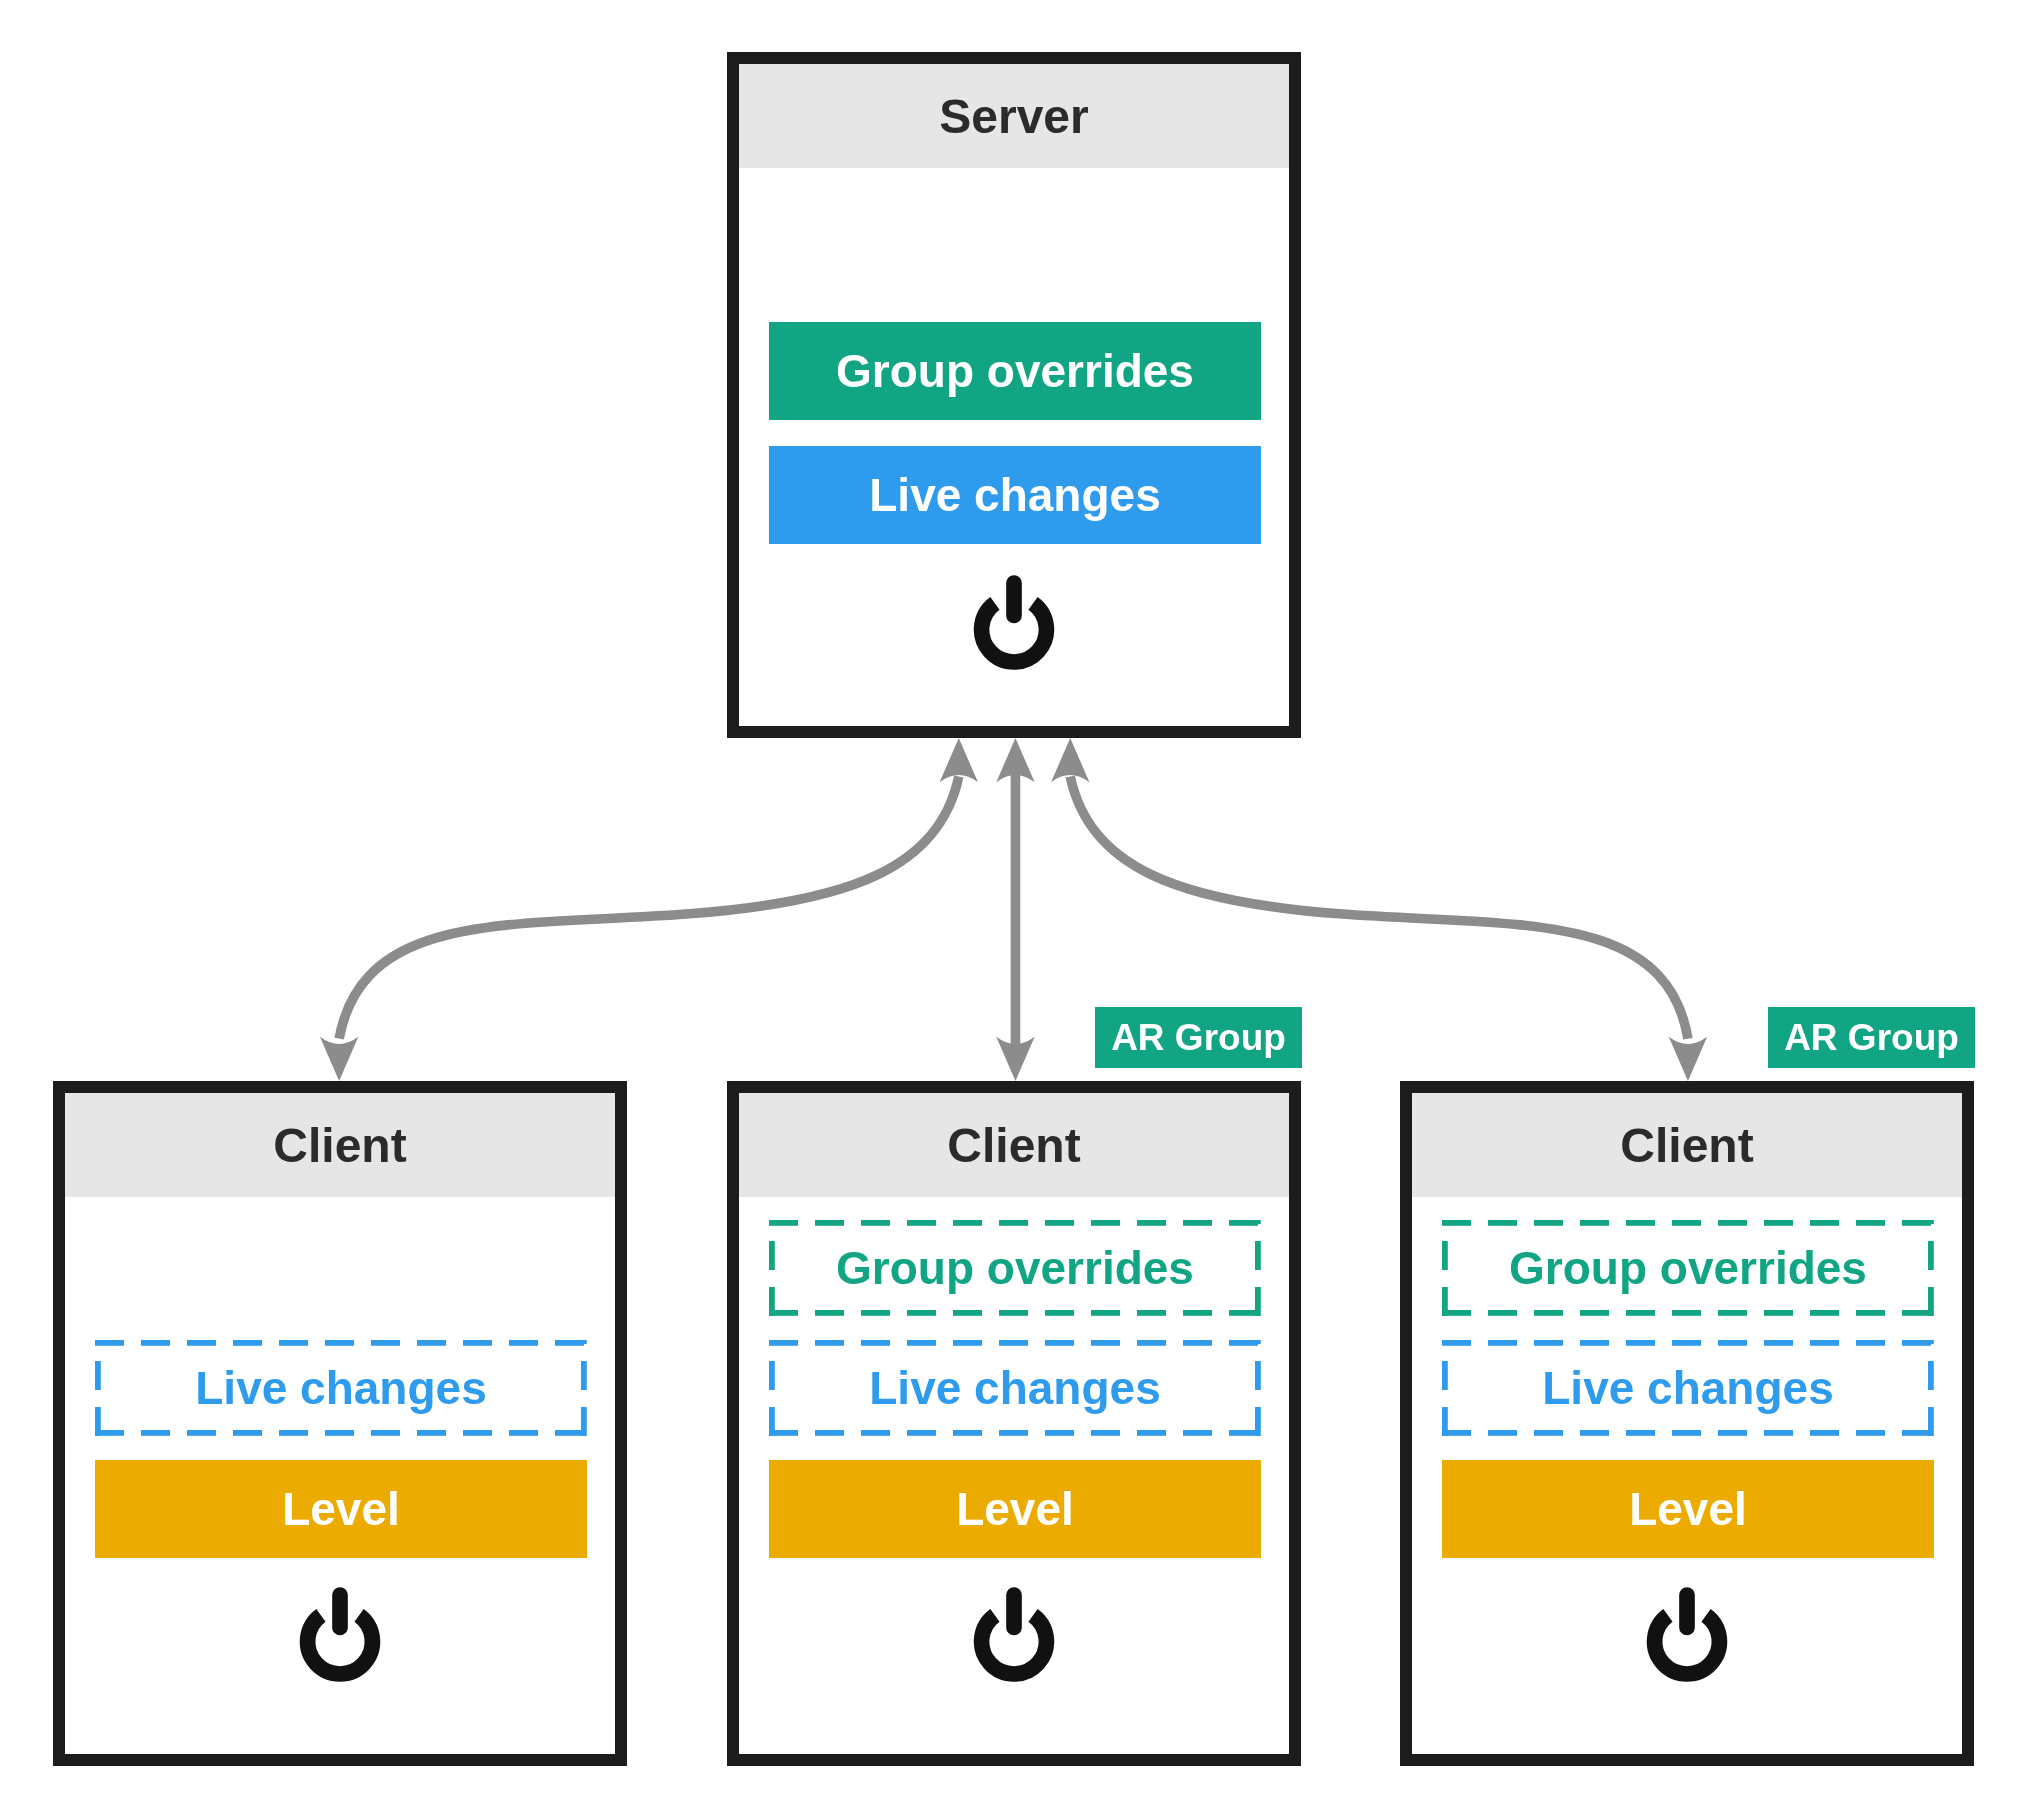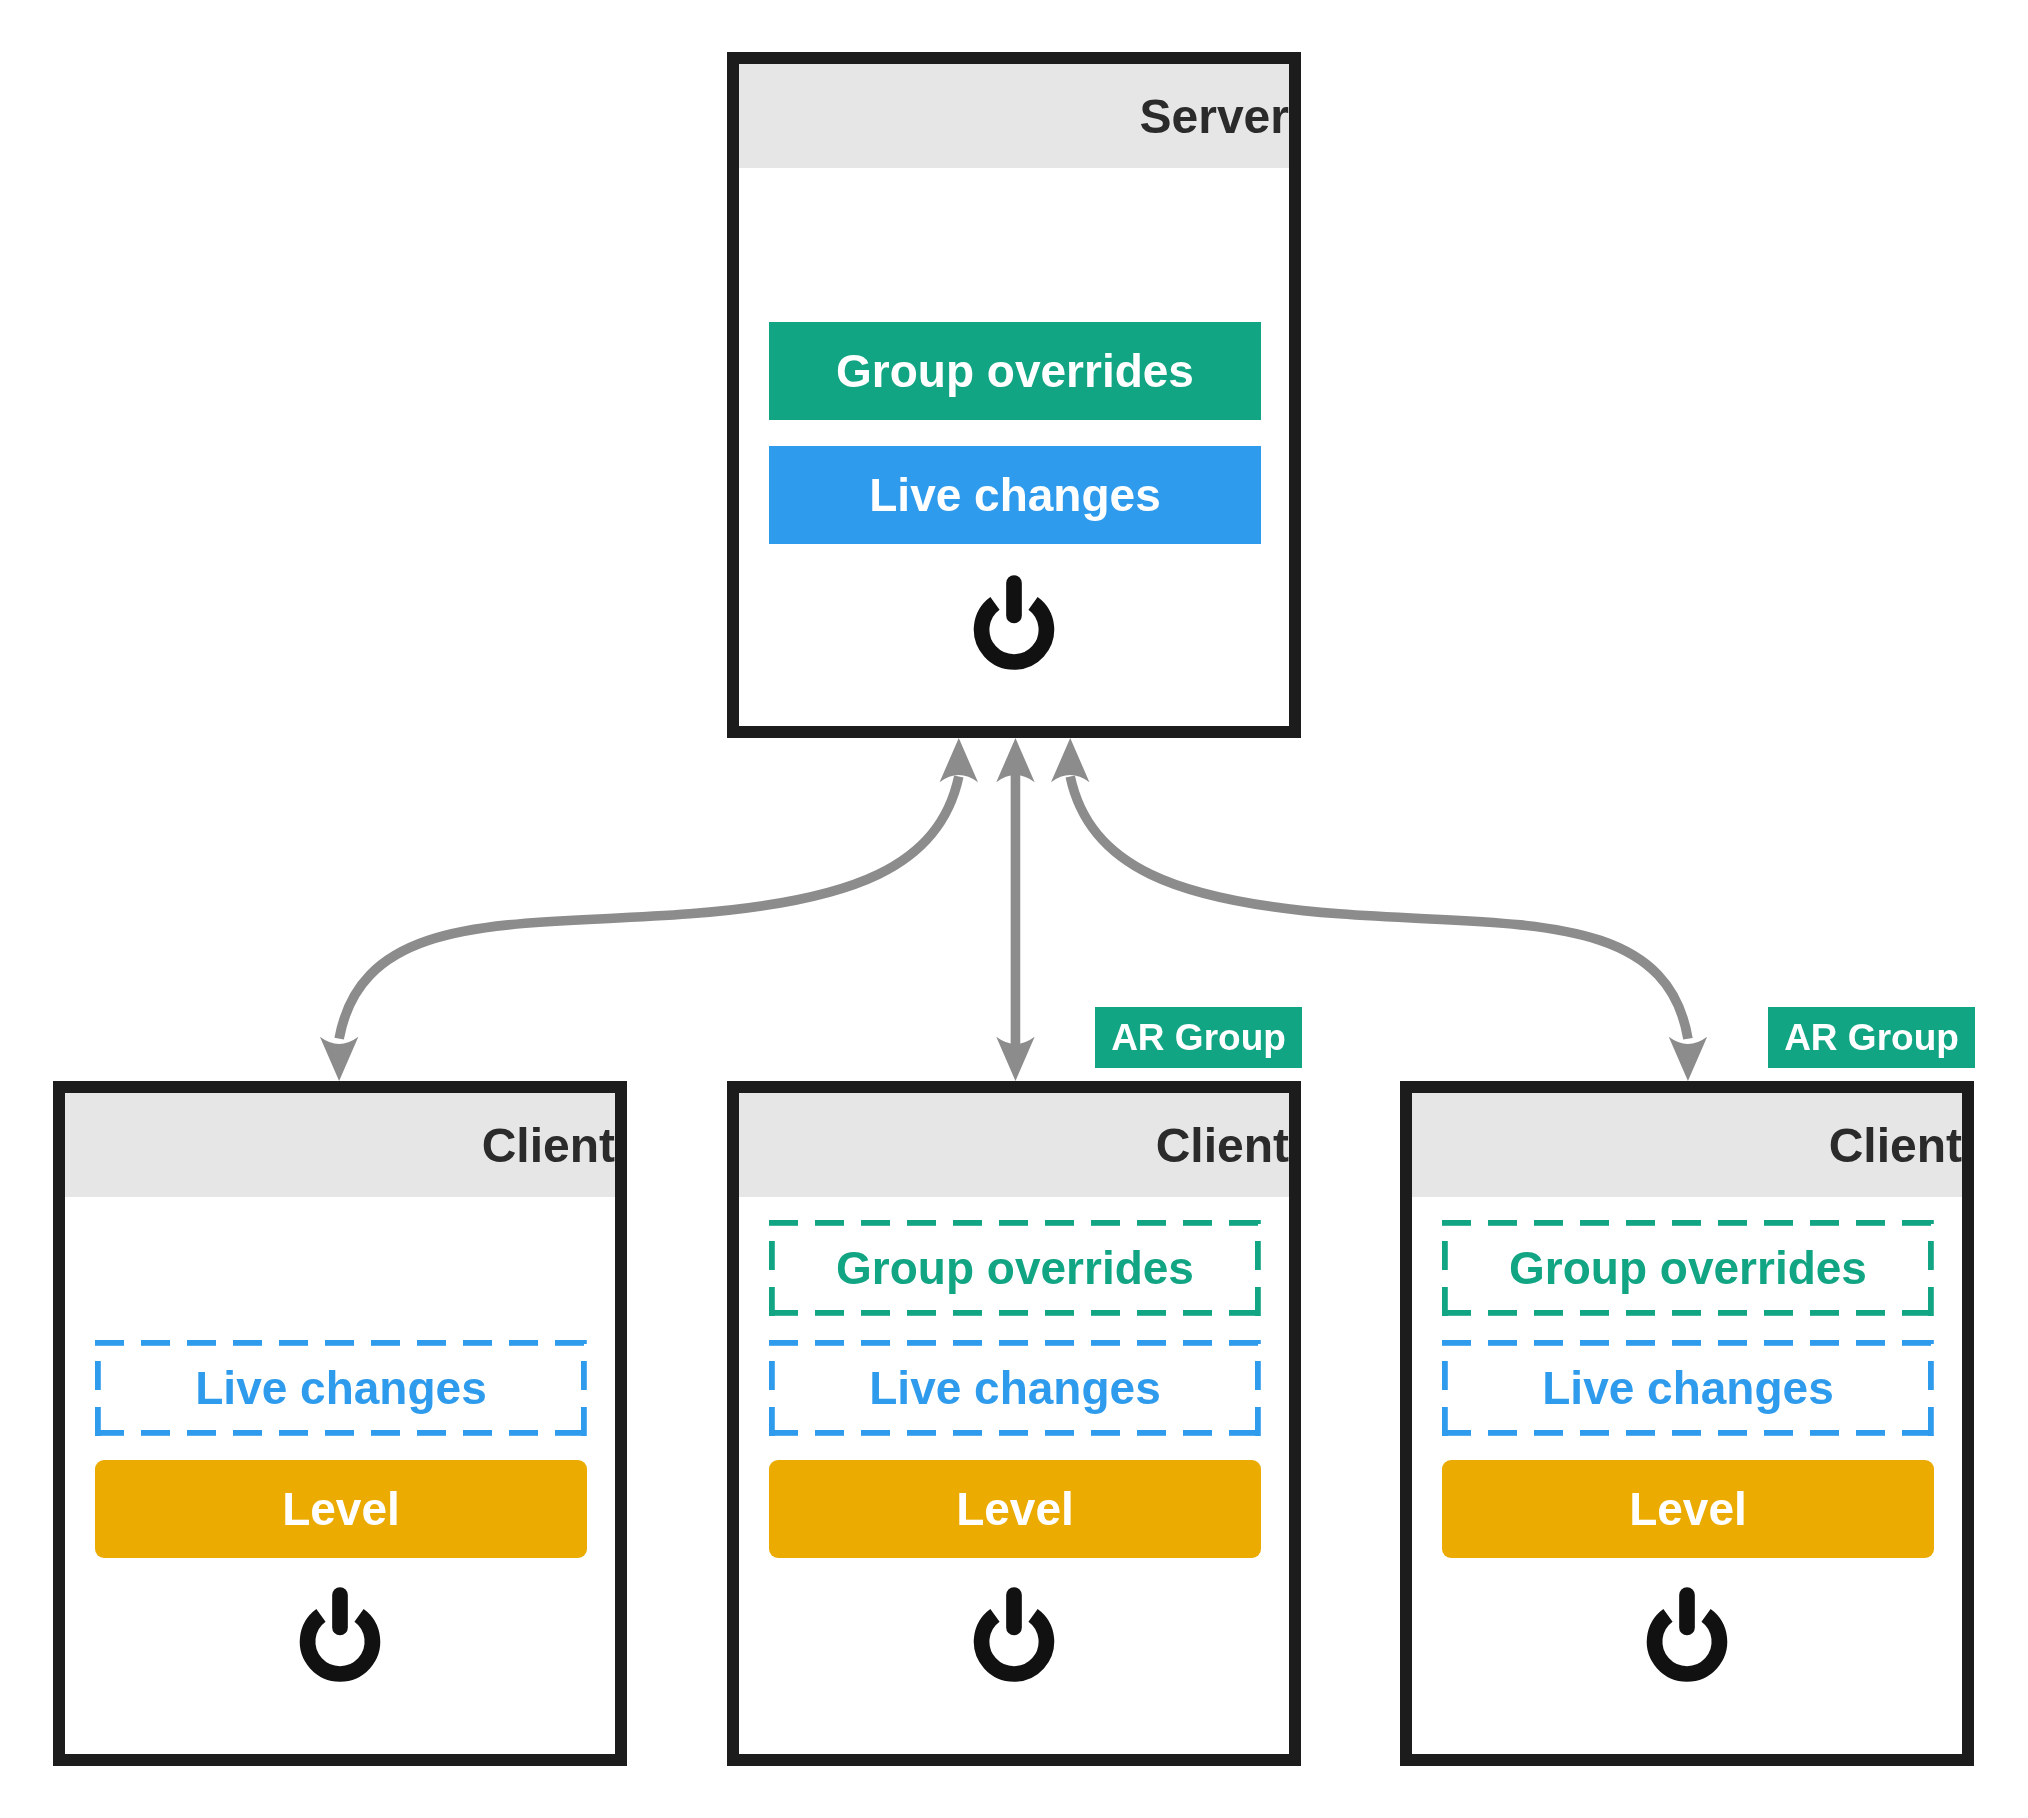--- a/index.html
+++ b/index.html
@@ -21,39 +21,39 @@
     box-sizing:border-box;
   }
   .box.server{left:727px;top:52px;height:686px;}
   .box.client0{left:53px;top:1081px;height:685px;}
   .box.client1{left:727px;top:1081px;height:685px;}
   .box.client2{left:1400px;top:1081px;height:685px;}
 
   .box-header{
     position:absolute;left:0;top:0;right:0;height:104px;
     background:#e6e6e6;
-    display:flex;align-items:center;justify-content:flex-end;
+    display:flex;align-items:center;justify-content:center;
     font-size:48px;font-weight:700;color:#2b2b2b;
   }
 
   .show-file{
     position:absolute;left:0;top:159px;right:0;height:61px;
     display:flex;align-items:center;justify-content:center;
     font-size:50px;font-weight:700;color:#1a1a1a;
   }
 
   .bar{
     position:absolute;left:30px;width:492px;height:98px;
     display:flex;align-items:center;justify-content:center;
     font-size:46px;font-weight:700;color:#ffffff;
     box-sizing:border-box;
   }
   .bar.green{background:#12a584;}
   .bar.blue{background:#2f9bec;}
-  .bar.amber{background:#ebab00;border-radius:9px;}
+  .bar.amber{background:#ebab00;}
   .server .bar.green{top:258px;}
   .server .bar.blue{top:382px;}
 
   
   .dashed{
     position:absolute;left:30px;width:492px;height:96px;
     display:flex;align-items:center;justify-content:center;
     font-size:46px;font-weight:700;
     box-sizing:border-box;
     background:

